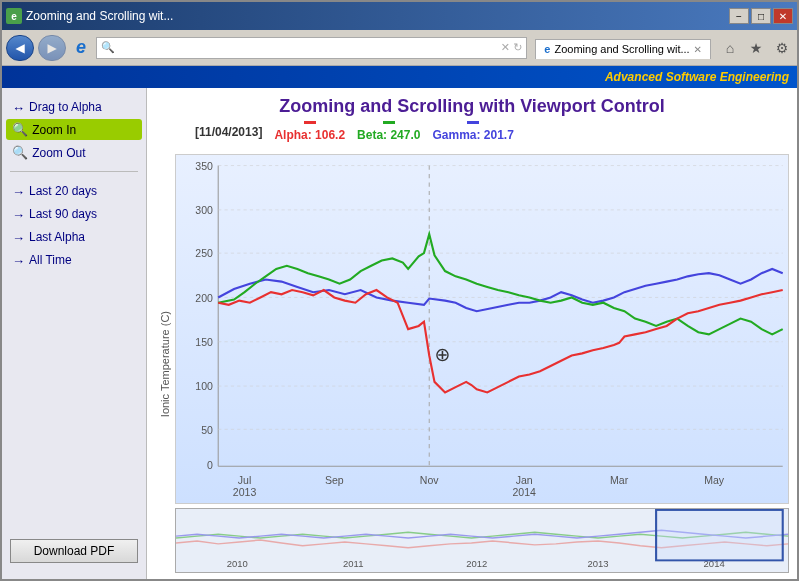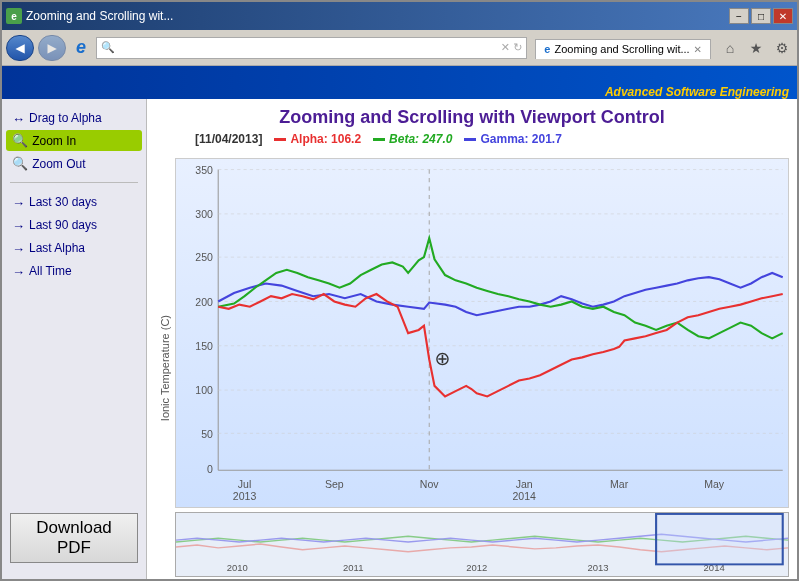--- a/index.html
+++ b/index.html
@@ -22,41 +22,41 @@
     .ie-logo { width: 22px; height: 22px; color: #1a6ecc; font-size: 18px; display: flex; align-items: center; justify-content: center; }
     .address-input { flex: 1; height: 22px; border: 1px solid #aaa; background: white; padding: 0 4px; font-size: 11px; display: flex; align-items: center; gap: 4px; }
     .address-url { font-size: 11px; color: #333; }
     .tab-bar { display: flex; align-items: flex-end; height: 22px; margin-left: 4px; }
     .tab { background: white; border: 1px solid #aaa; border-bottom: none; padding: 2px 8px; font-size: 11px; height: 20px; display: flex; align-items: center; gap: 4px; cursor: pointer; }
     .tab-close { color: #888; font-size: 10px; cursor: pointer; }
     .nav-icons-right { display: flex; gap: 4px; align-items: center; margin-left: 4px; }
     .nav-icon { width: 22px; height: 22px; display: flex; align-items: center; justify-content: center; color: #555; font-size: 14px; cursor: pointer; }
 
     
-    .brand-bar { background: linear-gradient(to right, #003399, #0055cc); height: 33px; display: flex; align-items: flex-end; justify-content: flex-end; padding-right: 8px; flex-shrink: 0; }
+    .brand-bar { background: linear-gradient(to right, #003399, #0055cc); height: 22px; display: flex; align-items: center; justify-content: flex-end; padding-right: 8px; flex-shrink: 0; }
     .brand-text { color: #ffcc00; font-size: 12px; font-style: italic; font-weight: bold; }
 
     
     .main-content { display: flex; flex: 1; overflow: hidden; background: white; }
 
     
     .sidebar { width: 145px; background: #e8e8f0; border-right: 1px solid #bbb; display: flex; flex-direction: column; padding: 8px 4px; gap: 2px; flex-shrink: 0; }
     .sidebar-item { display: flex; align-items: center; gap: 4px; padding: 3px 6px; cursor: pointer; font-size: 12px; color: #000080; white-space: nowrap; }
     .sidebar-item.active { background: #99cc00; border-radius: 3px; color: black; }
     .sidebar-icon { font-size: 13px; }
     .sidebar-divider { height: 1px; background: #bbb; margin: 6px 4px; }
     .sidebar-spacer { flex: 1; }
-    .download-btn { margin: 8px 4px; padding: 4px 24px; background: linear-gradient(to bottom, #f0f0f0, #d8d8d8); border: 1px solid #888; font-size: 17px; cursor: pointer; text-align: center; }
+    .download-btn { margin: 8px 4px; padding: 4px 10px; background: linear-gradient(to bottom, #f0f0f0, #d8d8d8); border: 1px solid #888; font-size: 12px; cursor: pointer; text-align: center; }
 
     
     .chart-area { flex: 1; display: flex; flex-direction: column; overflow: hidden; padding: 8px; }
     .chart-title { text-align: center; font-size: 18px; font-weight: bold; color: #4c1d95; margin-bottom: 4px; }
     .chart-legend { display: flex; align-items: center; gap: 12px; font-size: 12px; font-weight: bold; margin-bottom: 12px; padding-left: 40px; }
     .legend-date { color: #333; }
-    .legend-item { display: flex; align-items: center; gap: 4px; }
+    .legend-item { display: flex; align-items: center; gap: 4px; flex-direction: column; }
     .legend-dot { width: 12px; height: 3px; }
 
     
     .chart-wrapper { display: flex; flex: 1; }
     .y-axis-label { writing-mode: vertical-rl; transform: rotate(180deg); font-size: 11px; color: #555; display: flex; align-items: center; justify-content: center; width: 16px; }
     .main-chart { flex: 1; }
     .mini-chart { height: 70px; margin-top: 4px; border: 1px solid #aaa; }
   </style>
 </head>
 <body>
@@ -113,21 +113,21 @@
         <span class="sidebar-icon">🔍</span>
         <span>Zoom In</span>
       </div>
       <div class="sidebar-item">
         <span class="sidebar-icon">🔍</span>
         <span>Zoom Out</span>
       </div>
       <div class="sidebar-divider"></div>
       <div class="sidebar-item">
         <span class="sidebar-icon">→</span>
-        <span>Last 30 days</span>
+        <span>Last 20 days</span>
       </div>
       <div class="sidebar-item">
         <span class="sidebar-icon">→</span>
         <span>Last 90 days</span>
       </div>
       <div class="sidebar-item">
         <span class="sidebar-icon">→</span>
         <span>Last Alpha</span>
       </div>
       <div class="sidebar-item">
@@ -141,21 +141,21 @@
     <div class="chart-area">
       <div class="chart-title">Zooming and Scrolling with Viewport Control</div>
       <div class="chart-legend">
         <span class="legend-date">[11/04/2013]</span>
         <div class="legend-item">
           <div class="legend-dot" style="background:#e83030;"></div>
           <span style="color:#e83030; font-size:12px; font-weight:bold;">Alpha: 106.2</span>
         </div>
         <div class="legend-item">
           <div class="legend-dot" style="background:#22aa22;"></div>
-          <span style="color:#22aa22; font-size:12px; font-weight:bold;font-style:italic;">Beta: 247.0</span>
+          <span style="color:#22aa22; font-size:12px; font-weight:bold;">Beta: 247.0</span>
         </div>
         <div class="legend-item">
           <div class="legend-dot" style="background:#4444dd;"></div>
           <span style="color:#4444dd; font-size:12px; font-weight:bold;">Gamma: 201.7</span>
         </div>
       </div>
 
       <div class="chart-wrapper">
         <div style="display:flex; flex-direction:column; width:20px; align-items:center; justify-content:center;">
           <div class="y-axis-label" style="font-size:11px; color:#555; white-space:nowrap;">Ionic Temperature (C)</div>

